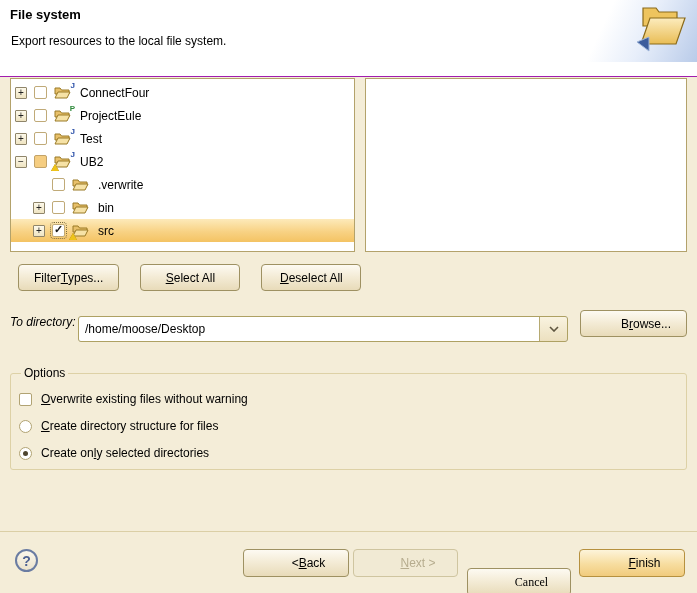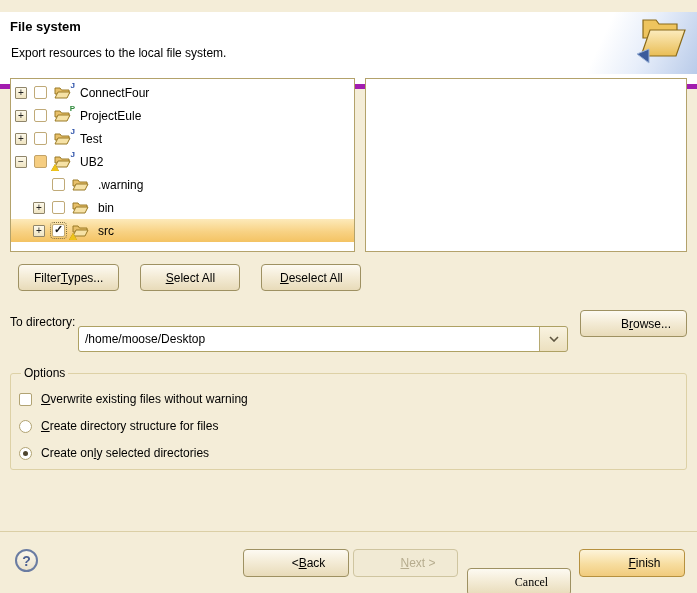--- a/index.html
+++ b/index.html
@@ -1,21 +1,21 @@
 <!DOCTYPE html>
 <html><head>
 <meta charset="utf-8">
 <style>
   html,body { margin:0; padding:0; }
   body {
     width:697px; height:593px; position:relative; overflow:hidden;
     background:#f4edd8; font-family:"Liberation Sans", sans-serif; font-size:12px; color:#000;
   }
   
-  .header { position:absolute; left:0; top:0; width:697px; height:77px; background:#ffffff; border-bottom:5px solid #a21caf; box-sizing:border-box;margin-top:12px; }
+  .header { position:absolute; left:0; top:0; width:697px; height:77px; background:#ffffff; border-bottom:1px solid #a21caf; box-sizing:border-box; }
   .header-banner { position:absolute; right:0; top:0; width:130px; height:62px;
     background:linear-gradient(115deg, #ffffff 30%, #e7eefa 60%, #b9cbe9 100%); }
   .header-title { position:absolute; left:10px; top:7px; font-size:13px; font-weight:bold; }
   .header-subtitle { position:absolute; left:11px; top:34px; font-size:12px; }
   .header-icon { position:absolute; right:10px; top:4px; width:52px; height:52px; }
 
   
   .tree-panel { position:absolute; left:10px; top:78px; width:345px; height:174px; background:#fff;
     border:1px solid #b3a26b; box-sizing:border-box; padding-top:2px; }
   .preview-panel { position:absolute; left:365px; top:78px; width:322px; height:174px; background:#fff;
@@ -51,22 +51,22 @@
   .btn { display:inline-flex; align-items:center; justify-content:center; box-sizing:border-box;
     height:27px; border:1px solid #9e9162; border-radius:4px; color:#000; font-size:12px;
     background:linear-gradient(to bottom, #fdfaf2 0%, #f4ecd7 45%, #e8dbb9 100%); cursor:default; white-space:nowrap;padding-left:25px; }
   .btn.disabled { background:#f1ead4; color:#b6ac8e; border-color:#cfc5a0; }
   .btn.default { background:linear-gradient(to bottom, #fdf4da 0%, #f7dd9f 55%, #f1cb7d 100%); border-color:#b6913f; }
 
   .sel-buttons { position:absolute; left:18px; top:264px; display:flex; }
   .sel-buttons .btn { margin-right:21px; padding:0 15px; min-width:100px; }
 
   
-  .dir-label { position:absolute; left:10px; top:315px; }
-  .combo { position:absolute; left:78px; top:326px; width:490px; height:26px; box-sizing:border-box;
+  .dir-label { position:absolute; left:10px; top:315px;font-style:italic; }
+  .combo { position:absolute; left:78px; top:316px; width:490px; height:26px; box-sizing:border-box;
     border:1px solid #aea163; border-radius:3px; background:#a3a3a3; display:flex; overflow:hidden; }
   .combo input { flex:1 1 auto; border:none; outline:none; padding:0 6px; font:12px "Liberation Sans",sans-serif; color:#000; background:#fff; }
   .combo-arrow { flex:0 0 27px; border-left:1px solid #b6aa72; background:linear-gradient(#f9f3e0,#ece0bf);
     display:flex; align-items:center; justify-content:center; }
   .browse-btn { position:absolute; left:580px; top:310px; width:107px; }
 
   
   .options { position:absolute; left:10px; top:366px; width:677px; height:104px; box-sizing:border-box;
     border:1px solid #ddd1a6; border-radius:3px; margin:0; padding:6px 0 0 8px; }
   .options legend { font-size:12px; padding:0 3px; margin-left:2px; }
@@ -167,21 +167,21 @@
 
   <div class="tree-row child">
     <span class="expand hidden"></span>
     <span class="cb unchecked"></span>
     <span class="ficon">
       <svg width="17" height="15" viewBox="0 0 17 15">
           <path d="M1 3 h5 l1.5 2 H15 v4 H1 z" fill="#e8c06a" stroke="#9a7a26"></path>
           <path d="M1 13 L4 7 H16 L13 13 z" fill="#f6e2a6" stroke="#9a7a26"></path>
         </svg>
     </span>
-    <span class="tlabel">.warning</span>
+    <span class="tlabel">.verwrite</span>
   </div>
 
   <div class="tree-row child">
     <span class="expand">+</span>
     <span class="cb unchecked"></span>
     <span class="ficon">
       <svg width="17" height="15" viewBox="0 0 17 15">
           <path d="M1 3 h5 l1.5 2 H15 v4 H1 z" fill="#e8c06a" stroke="#9a7a26"></path>
           <path d="M1 13 L4 7 H16 L13 13 z" fill="#f6e2a6" stroke="#9a7a26"></path>
         </svg>

